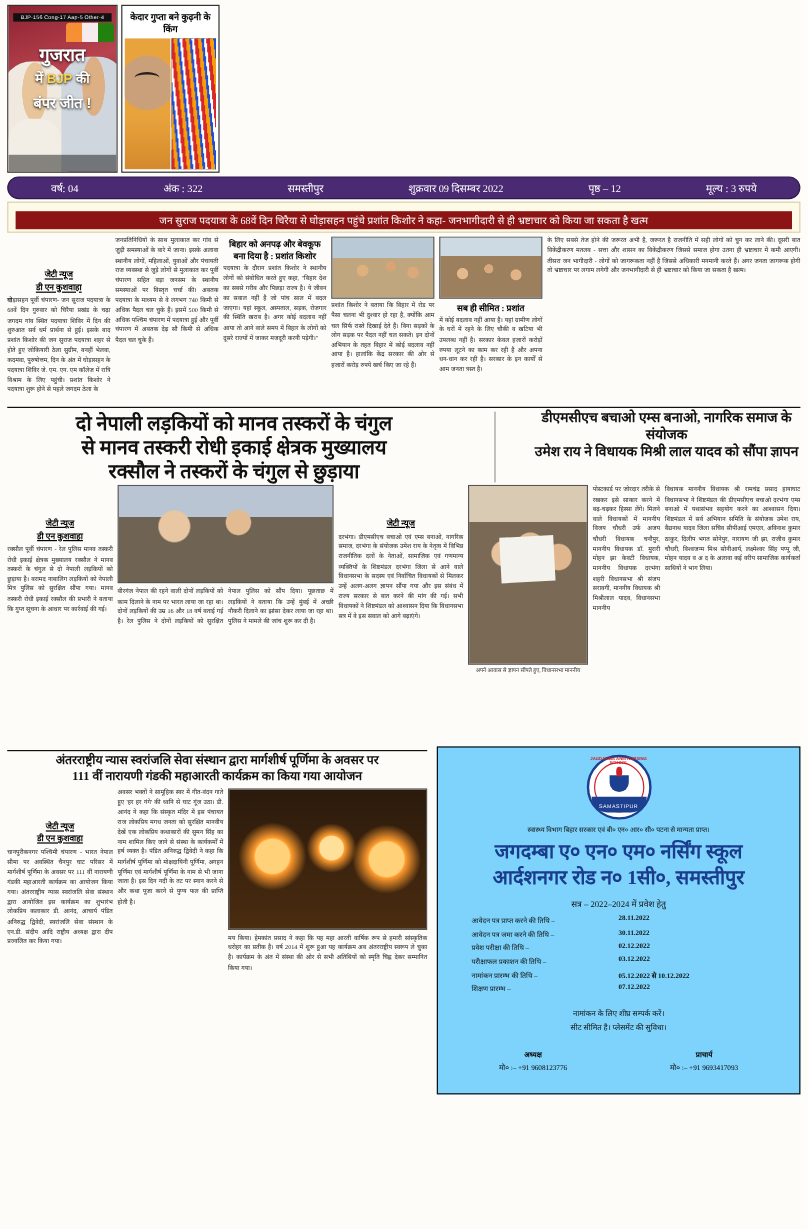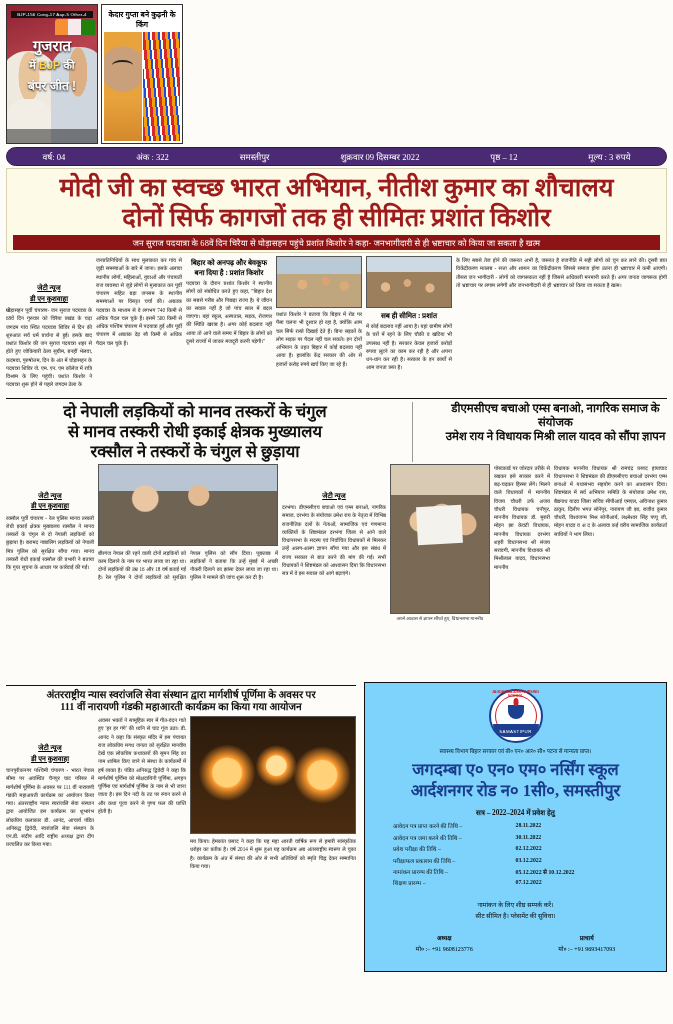--- a/index.html
+++ b/index.html
@@ -122,21 +122,21 @@
                 background:#1d3f8f; border-radius:0 0 8px 8px; }
   .logo .lamp:after { content:""; position:absolute; left:50%; top:-7px; transform:translateX(-50%);
                 width:5px; height:8px; background:#cf2026; border-radius:50% 50% 40% 40%; }
   .logo .arc { position:absolute; left:50%; bottom:6px; transform:translateX(-50%); width:46px; height:13px;
                 background:#1d3f8f; border-radius:0 0 14px 14px; color:#fff; font-size:4.4px; text-align:center;
                 font-family:"Liberation Sans",sans-serif; line-height:15px; letter-spacing:.4px; }
   .logo .txt-top { position:absolute; left:0; right:0; top:1px; text-align:center; font-size:3.6px;
                 color:#cf2026; font-family:"Liberation Sans",sans-serif; font-weight:bold; }
   .approval { font-size:5.6px; text-align:center; margin:2px 0 4px; color:#111; }
   .nursing h2 { font-size:16.5px; color:#1b3c8c; text-align:center; line-height:1.3; font-weight:bold; }
-  .session { font-size:7.2px; font-weight:bold; text-align:center; margin:6px 0 5px; color:#111; }
+  .session { font-size:7.2px; font-weight:normal; text-align:center; margin:6px 0 5px; color:#111; }
   .dates { margin:0 auto; width:86%; }
   .dates .row { display:flex; font-size:5.8px; margin-bottom:3.4px; color:#111; }
   .dates .row .lbl { width:50%; }
   .dates .row .val { width:50%; font-weight:bold; }
   .note { text-align:center; font-size:6.4px; margin-top:8px; line-height:1.8; color:#111; }
   .contacts { display:flex; justify-content:space-around; margin-top:12px; font-size:6px; }
   .contacts .c { text-align:center; }
   .contacts .c .who { font-weight:bold; margin-bottom:3px; }
 
   .divider-v { width:1px; background:#9a9a9a; }
@@ -172,24 +172,20 @@
   <div class="infobar">
     <span>वर्ष: 04</span>
     <span>अंक : 322</span>
     <span>समस्तीपुर</span>
     <span>शुक्रवार 09 दिसम्बर 2022</span>
     <span>पृष्ठ – 12</span>
     <span>मूल्य : 3 रुपये</span>
   </div>
 
   <div class="lead">
-    <h1>
-      <span>मोदी जी का स्वच्छ भारत अभियान, नीतीश कुमार का शौचालय</span><br>
-      <span>दोनों सिर्फ कागजों तक ही सीमितः प्रशांत किशोर</span>
-    </h1>
     <div class="kicker">जन सुराज पदयात्रा के 68वें दिन चिरैया से घोड़ासहन पहुंचे प्रशांत किशोर ने कहा- जनभागीदारी से ही भ्रष्टाचार को किया जा सकता है खत्म</div>
   </div>
 
   <div class="cols" style="margin-top:3px; height:140px; overflow:hidden;">
     <div class="col" style="flex:0 0 86px">
       <div class="byline">
         <span>जेटी न्यूज</span><br>
         <span>डी एन कुशवाहा</span>
       </div>
       <div class="body-txt lead-in">घोड़ासहन पूर्वी चंपारण- जन सुराज पदयात्रा के 68वें दिन गुरुवार को चिरैया प्रखंड के चढ़ा जगदम गांव स्थित पदयात्रा शिविर में दिन की शुरुआत सर्व धर्म प्रार्थना से हुई। इसके बाद प्रशांत किशोर की जन सुराज पदयात्रा शहर से होते हुए जोकियारी ठेला सुग्रीम, बनहीं भेलवा, कदमवा, पुरुषोत्तम, दिन के अंत में घोड़ासहन के पदयात्रा शिविर जे. एम. एन. एम कॉलेज में रात्रि विश्राम के लिए पहुंची। प्रशांत किशोर ने पदयात्रा शुरू होने से पहले जगदम ठेला के</div>

